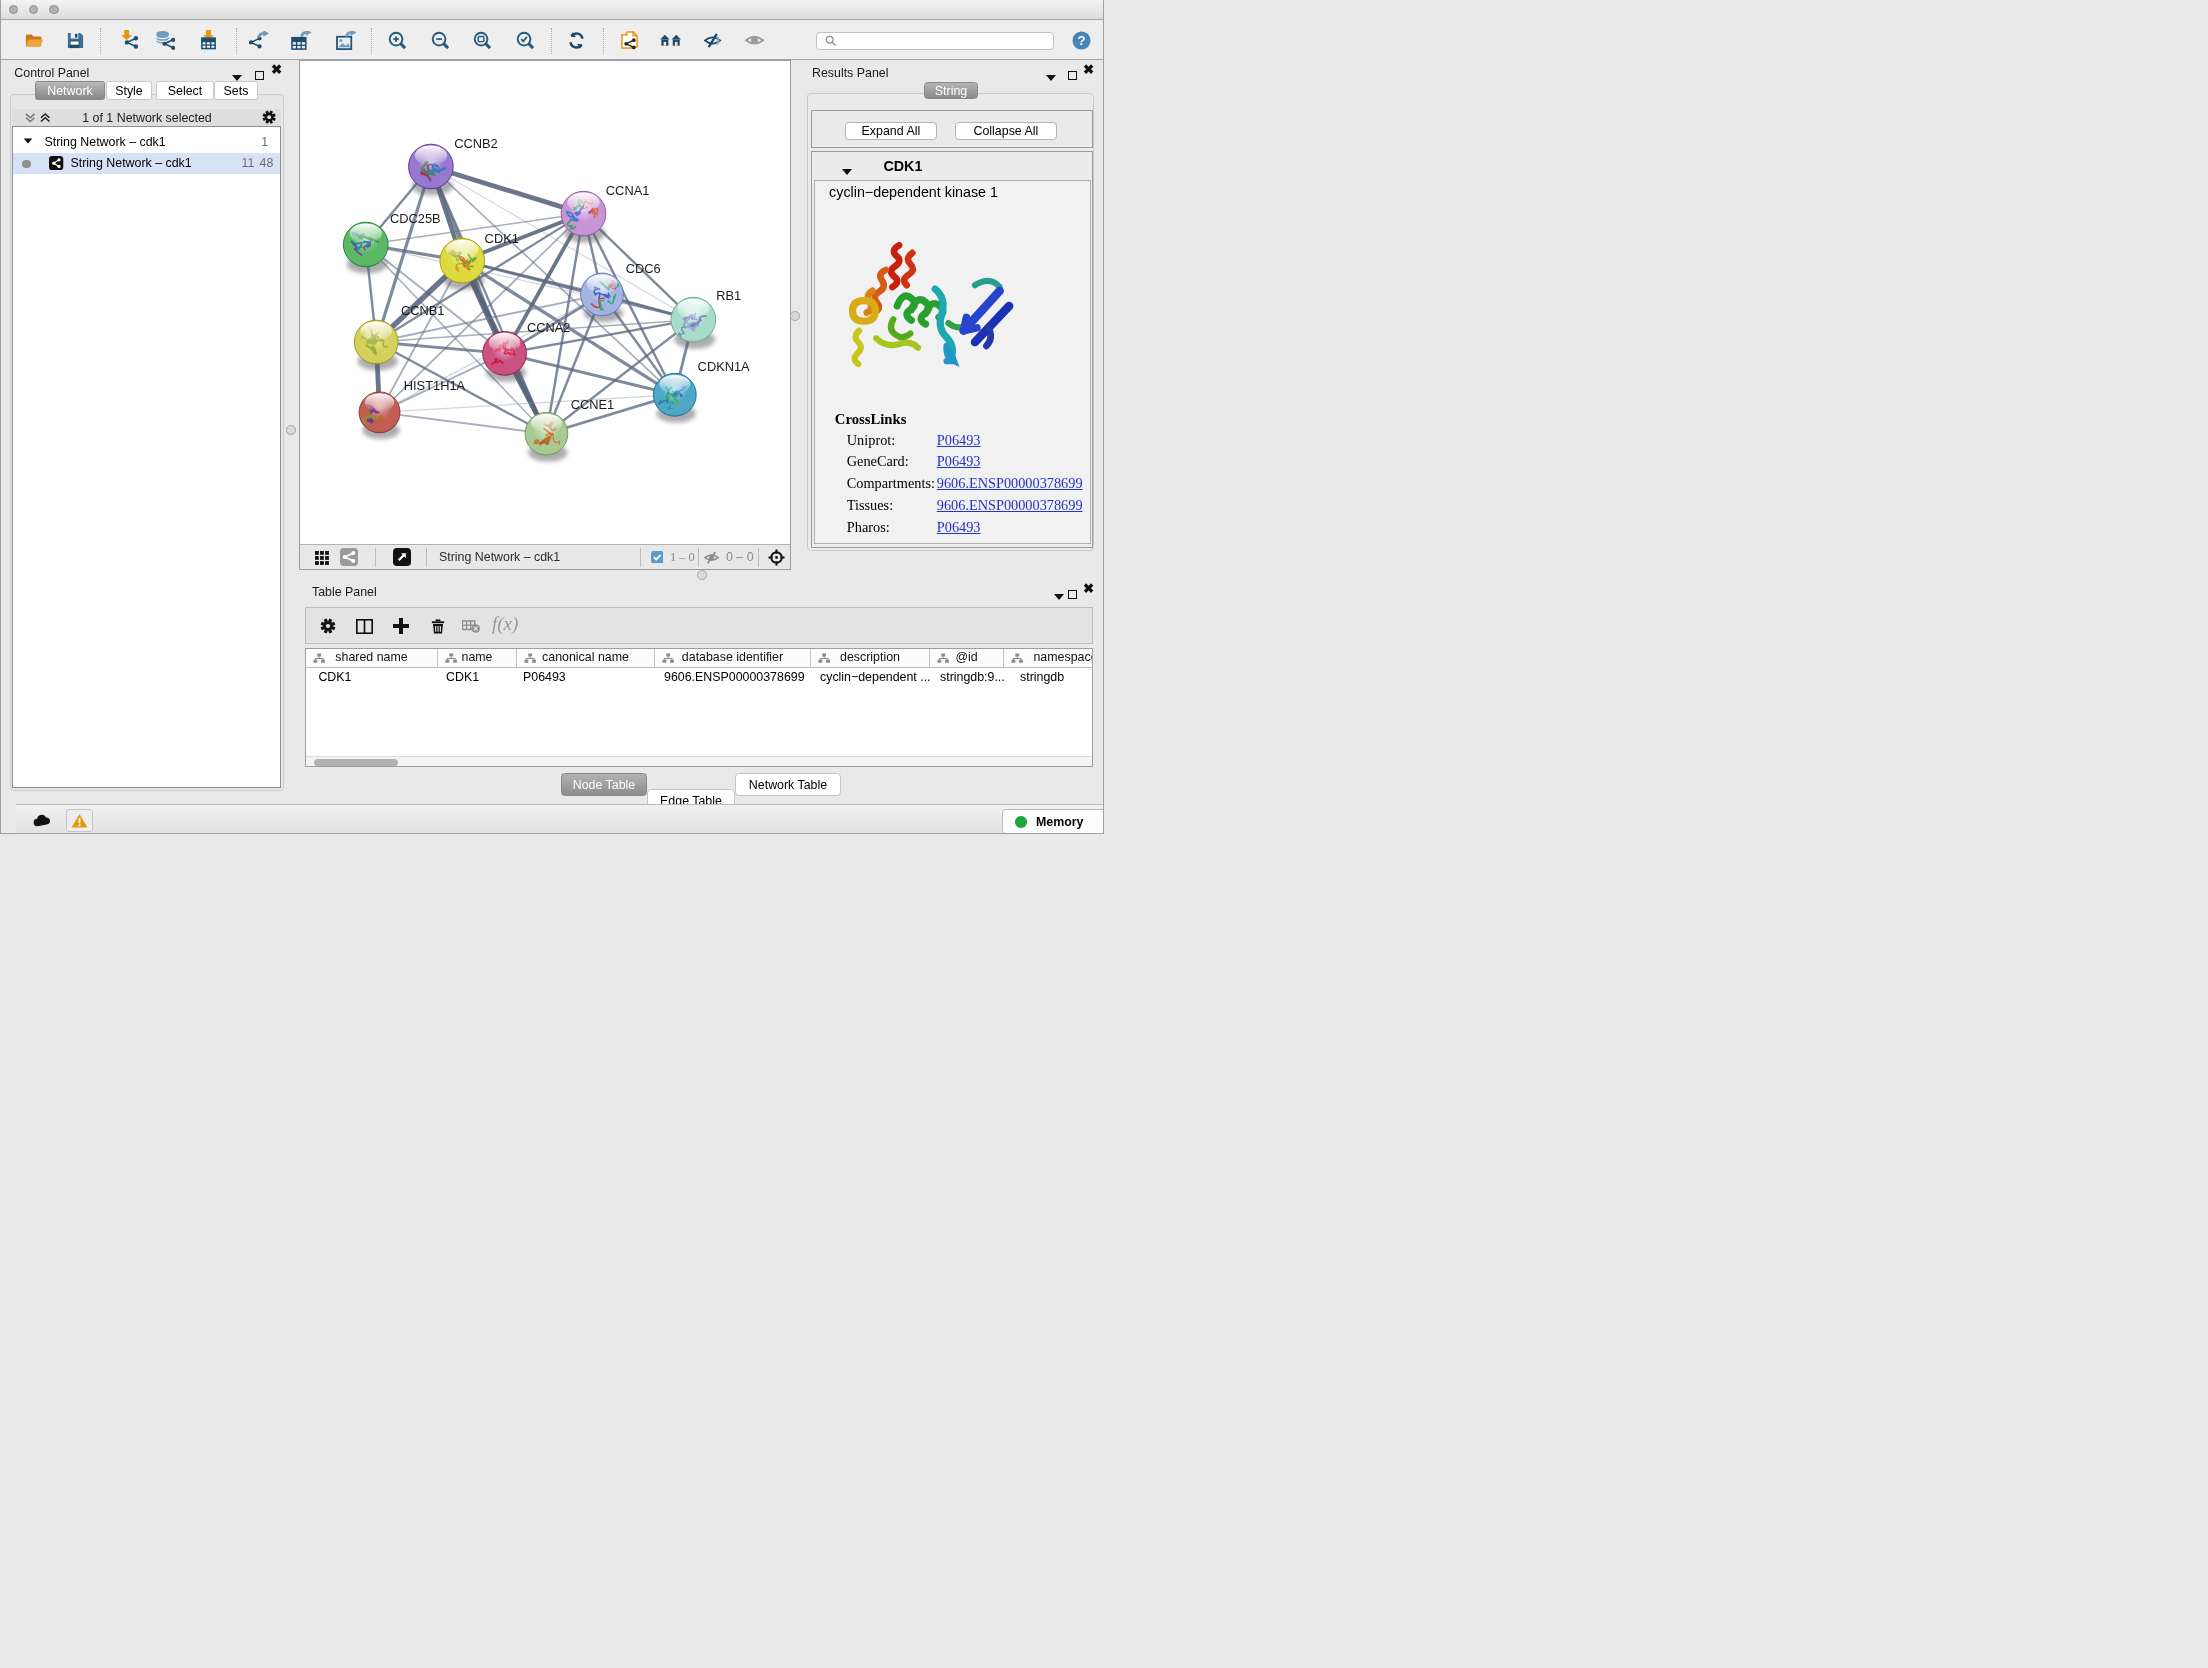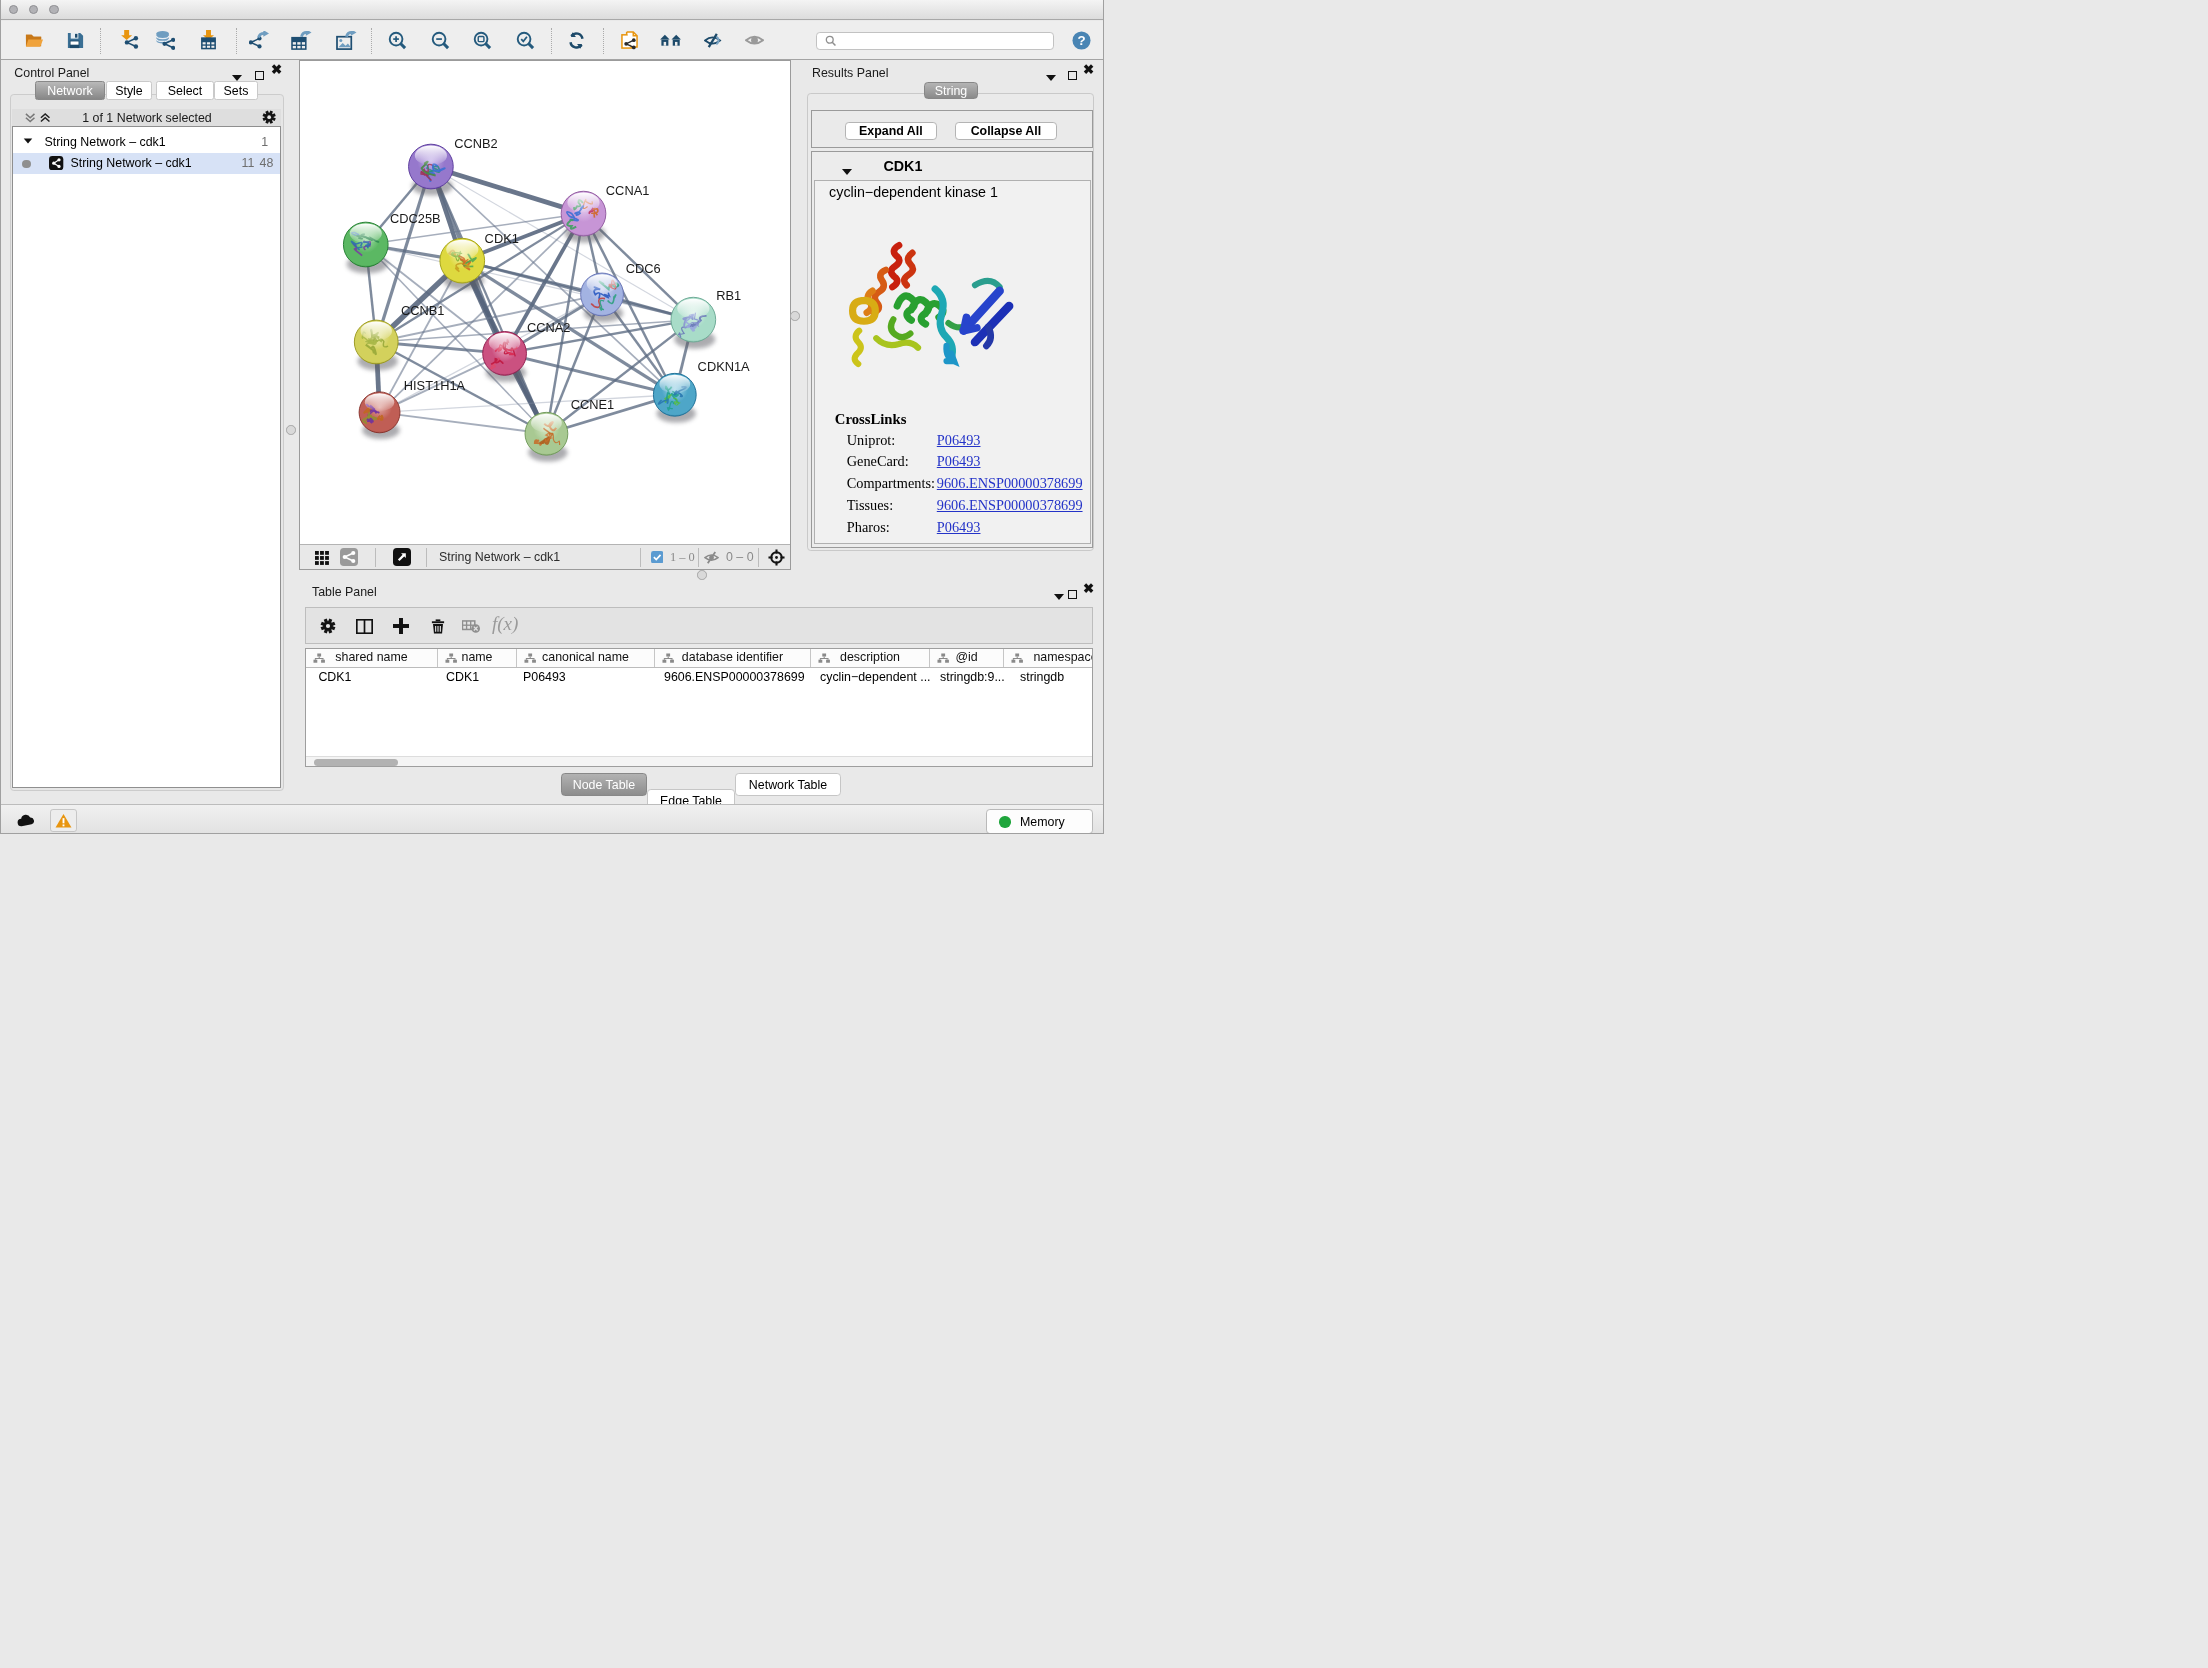--- a/index.html
+++ b/index.html
@@ -21,38 +21,38 @@
 #cp-list{position:absolute;left:1.9px;top:31px;width:269px;height:662px;background:#fff;border:1px solid #8f8f8f;}
 .cprow{position:absolute;left:0;width:100%;height:20px;font-size:12.4px;color:#000;}
 #netpanel{position:absolute;left:299px;top:60px;width:492px;height:510px;background:#fff;border:1px solid #9b9b9b;}
 #netbar{position:absolute;left:0px;bottom:0px;width:490px;height:25px;background:#e8e8e8;border-top:1px solid #b3b3b3;font-size:12.4px;color:#2c2c2c;}
 .nbsep{position:absolute;top:2.9px;height:19px;width:0;border-left:1px solid #bcbcbc;}
 .gr{color:#8a8a8a;}
 #rpanel{position:absolute;left:790px;top:60px;width:314px;height:518px;}
 #stringtab{position:absolute;left:134px;top:22px;width:54px;height:17px;background:linear-gradient(#b4b4b4,#8a8a8a);border:1px solid #878787;border-radius:3.8px;color:#fff;font-size:12.4px;text-align:center;line-height:16px;z-index:3;}
 #r-box{position:absolute;left:17px;top:33px;width:287px;height:458px;background:#eaeaea;border:1px solid #c9c9c9;border-radius:3.8px;z-index:1;}
 #r-top{position:absolute;left:2.9px;top:16px;width:282px;height:38px;border:1px solid #9a9a9a;}
-.rbtn{position:absolute;top:10.5px;height:18px;background:#fff;border:1px solid #b4b4b4;border-radius:3.8px;font-size:12.4px;text-align:center;line-height:16px;color:#000;font-weight:bold;}
+.rbtn{position:absolute;top:10.5px;height:18px;background:#fff;border:1px solid #b4b4b4;border-radius:3.8px;font-size:12.4px;text-align:center;line-height:16px;color:#000;}
 #r-cdk{position:absolute;left:2.9px;top:57px;width:282px;height:397px;border:1px solid #9a9a9a;background:#ececec;}
 #r-inner{position:absolute;left:1.9px;top:27.6px;width:277px;height:364px;border:1px solid #b0b0b0;background:#f1f1f1;}
 .serif{font-family:"Liberation Serif",serif;}
 .crl{position:absolute;font-size:14.3px;color:#000;}
 .crl .lnk{color:#2433c8;text-decoration:underline;}
 #tpanel{position:absolute;left:285px;top:581px;width:650px;height:223px;}
 #t-toolbar{position:absolute;left:20px;top:26px;width:788px;height:37px;background:#e3e3e3;border:1px solid #bdbdbd;}
 .tbt{position:absolute;}
 #t-box{position:absolute;left:20px;top:67px;width:788px;height:119px;background:#fff;border:1px solid #9e9e9e;overflow:hidden;}
 .th{position:absolute;top:0;height:18px;border-right:1px solid #c6c6c6;font-size:12.4px;color:#111;background:#fcfcfc;}
 .th span{position:absolute;top:1px;left:0;width:100%;text-align:center;}
 .th .thi{position:absolute;left:6.7px;top:3.8px;width:12.4px;text-align:left;}
 #t-hline{position:absolute;left:0;top:18px;width:100%;height:1px;background:#bbb;}
 .td{position:absolute;top:21px;height:19px;font-size:12.4px;color:#000;white-space:nowrap;}
 .btab{position:absolute;height:23px;line-height:22px;text-align:center;font-size:12.4px;background:#fff;color:#000;border:1px solid #c6c6c6;border-radius:3.8px;}
 .btabsel{background:linear-gradient(#b2b2b2,#8d8d8d);color:#fff;border-color:#888;}
-#statusbar{position:absolute;left:0;top:804px;width:1256px;height:30px;background:linear-gradient(#f0f0f0,#e2e2e2);border-top:1px solid #bcbcbc;}
+#statusbar{position:absolute;left:16px;top:804px;width:1256px;height:30px;background:linear-gradient(#f0f0f0,#e2e2e2);border-top:1px solid #bcbcbc;font-weight:bold;}
 #membtn{position:absolute;left:986px;top:3.8px;width:107px;height:25px;background:#fdfdfd;border:1px solid #b9b9b9;border-radius:3.8px;font-size:12.4px;color:#000;}
 .splith{position:absolute;width:9.5px;height:9.5px;border-radius:50%;background:#d9d9d9;border:1px solid #a5a5a5;}
 .tri-d{display:inline-block;width:0;height:0;border-left:5.2px solid transparent;border-right:5.2px solid transparent;border-top:6.7px solid #111;}
 .sq{display:inline-block;width:8.6px;height:8.6px;border:1.5px solid #111;}
 .xx{font-size:13.3px;font-weight:bold;color:#111;}
 </style></head><body>
 <div id="frame"></div>
 <div id="titlebar">
     <div class="tl" style="left:8.6px;"></div>
     <div class="tl" style="left:28.5px;"></div>

